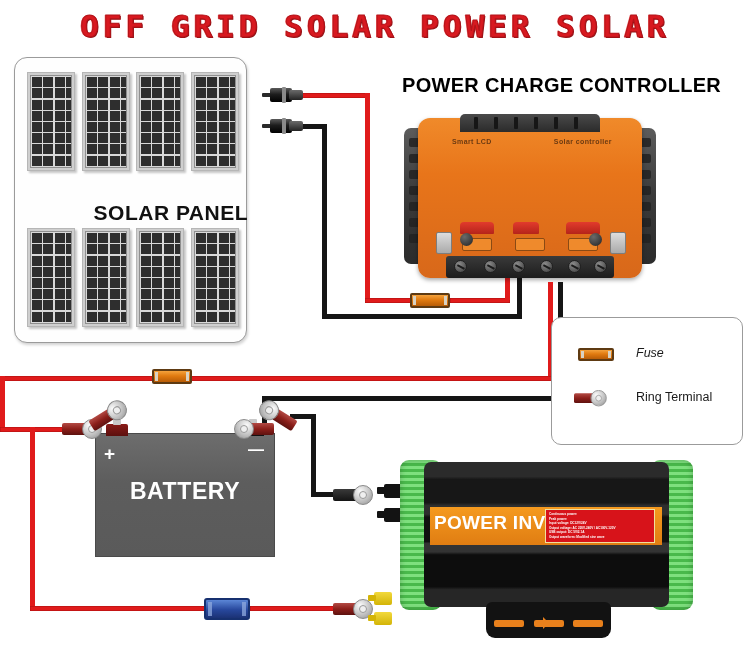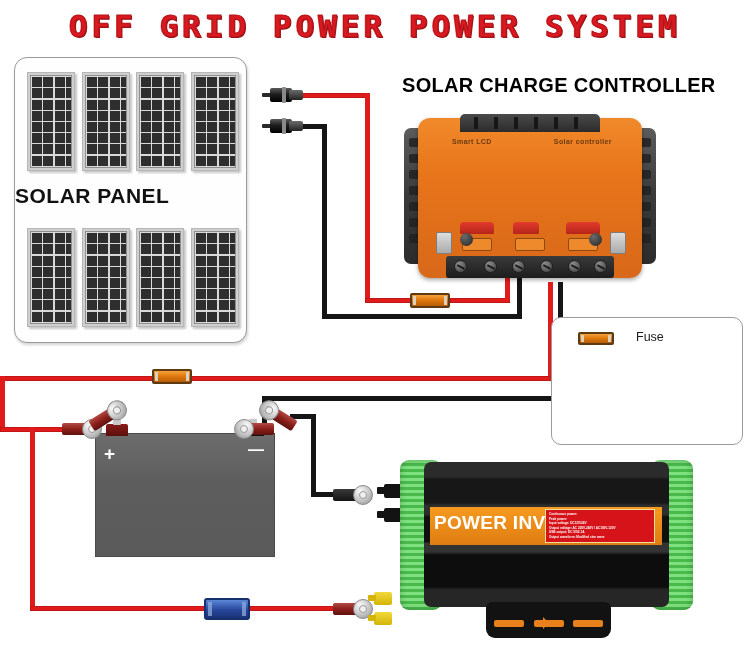--- a/index.html
+++ b/index.html
@@ -60,21 +60,21 @@
   .pv-cells{
     width:100%;height:100%;
     background:
       repeating-linear-gradient(to right, #d9d9d9 0 1.2px, transparent 1.2px 11.2px),
       repeating-linear-gradient(to bottom, #d9d9d9 0 1.2px, transparent 1.2px 11.2px),
       #2e2e2e;
     box-sizing:border-box;
     border:1px solid #8f8f8f;
   }
   #panel-text{
-    position:absolute;left:0;top:126px;width:233px;text-align:left;
+    position:absolute;left:0;top:143px;width:233px;text-align:right;
     font-size:21px;font-weight:bold;color:#111;letter-spacing:.5px;
   }
 
   
   .wire{position:absolute;}
   .wire-red{background:#e01b1b;}
   .wire-blk{background:#151515;}
   .wh{height:5px;}
   .wv{width:5px;}
   .wire-red.wh{box-shadow:0 0 0 .4px #a81010 inset;}
@@ -366,21 +366,21 @@
   .lg-mc4 .b{position:absolute;left:6px;top:0;width:20px;height:11px;background:linear-gradient(to bottom,#585858,#111);border-radius:2px;}
   .lg-mc4 .c{position:absolute;left:24px;top:2px;width:13px;height:8px;background:linear-gradient(to bottom,#666,#222);border-radius:2px;}
   .lg-mc4 .t{position:absolute;left:0;top:4px;width:8px;height:3px;background:#2a2a2a;}
   .lg-mc4 .r{position:absolute;left:17px;top:-1px;width:3px;height:13px;background:#8a8a8a;}
 </style>
 </head>
 <body>
 
 <div id="stage">
 
-  <div id="title">OFF GRID POWER POWER SYSTEM</div>
+  <div id="title">OFF GRID SOLAR POWER SOLAR</div>
 
   <div id="panel-box">
     <div class="panel-row" id="panel-row-top">
       <div class="pv-module">
           <div class="pv-cells"></div>
         </div>
       <div class="pv-module">
           <div class="pv-cells"></div>
         </div>
       <div class="pv-module">
@@ -426,21 +426,21 @@
   </div>
   <div class="mc4" style="left:262px;top:119px;">
     <div class="tail"></div>
     <div class="body"></div>
     <div class="ring"></div>
     <div class="cap"></div>
   </div>
 
   <div class="fuse-orange" style="left:410px;top:293px;"></div>
 
-  <div class="sect-label" id="scc-label">SOLAR CHARGE CONTROLLER</div>
+  <div class="sect-label" id="scc-label">POWER CHARGE CONTROLLER</div>
 
   <div id="scc">
     <div class="side l">
       <div class="fin" style="top:10px;"></div>
         <div class="fin" style="top:26px;"></div>
       <div class="fin" style="top:42px;"></div>
         <div class="fin" style="top:58px;"></div>
       <div class="fin" style="top:74px;"></div>
         <div class="fin" style="top:90px;"></div>
       <div class="fin" style="top:106px;"></div>
@@ -511,20 +511,21 @@
   <div class="wire wire-blk wh" style="left:290px;top:414px;width:26px;"></div>
   <div class="wire wire-blk wh" style="left:311px;top:492px;width:30px;"></div>
 
   <div class="wire wire-red wv" style="left:30px;top:427px;height:184px;"></div>
   <div class="wire wire-red wh" style="left:30px;top:606px;width:178px;"></div>
   <div class="wire wire-red wh" style="left:250px;top:606px;width:95px;"></div>
 
   <div class="fuse-blue" style="left:204px;top:598px;"></div>
 
   <div id="battery">
+    <div id="battery-text">BATTERY</div>
     <div class="batt-post" style="left:10px;top:-10px;">
         <div class="nub"></div>
       </div>
     <div class="batt-post neg" style="right:10px;top:-10px;">
         <div class="nub"></div>
       </div>
     <div class="batt-sign" style="left:8px;top:10px;">+</div>
     <div class="batt-sign" style="right:10px;top:8px;font-size:16px;">—</div>
   </div>
 
@@ -581,25 +582,35 @@
     </div>
     <div class="foot">
       <div class="sw" style="left:8px;"></div>
       <div class="sw mid" style="left:48px;"></div>
       <div class="sw" style="right:8px;"></div>
     </div>
   </div>
 
   <div id="legend">
 
-    <div class="legend-item" style="top:8px;">
+    <div class="legend-item" style="top:24px;font-style:italic;">
       <div class="legend-ico">
           <div class="lg-fuse"></div>
         </div>
       <div class="legend-label">Fuse</div>
     </div>
 
 
+    <div class="legend-item" style="top:68px;">
+      <div class="legend-ico">
+        <div class="ringterm" style="left:8px;top:2px;transform:scale(.82);transform-origin:left top;">
+          <div class="barrel"></div>
+            <div class="lug"></div>
+            <div class="hole"></div>
+        </div>
+      </div>
+      <div class="legend-label">Ring Terminal</div>
+    </div>
 
 
   </div>
 
 </div>
 
 </body></html>

